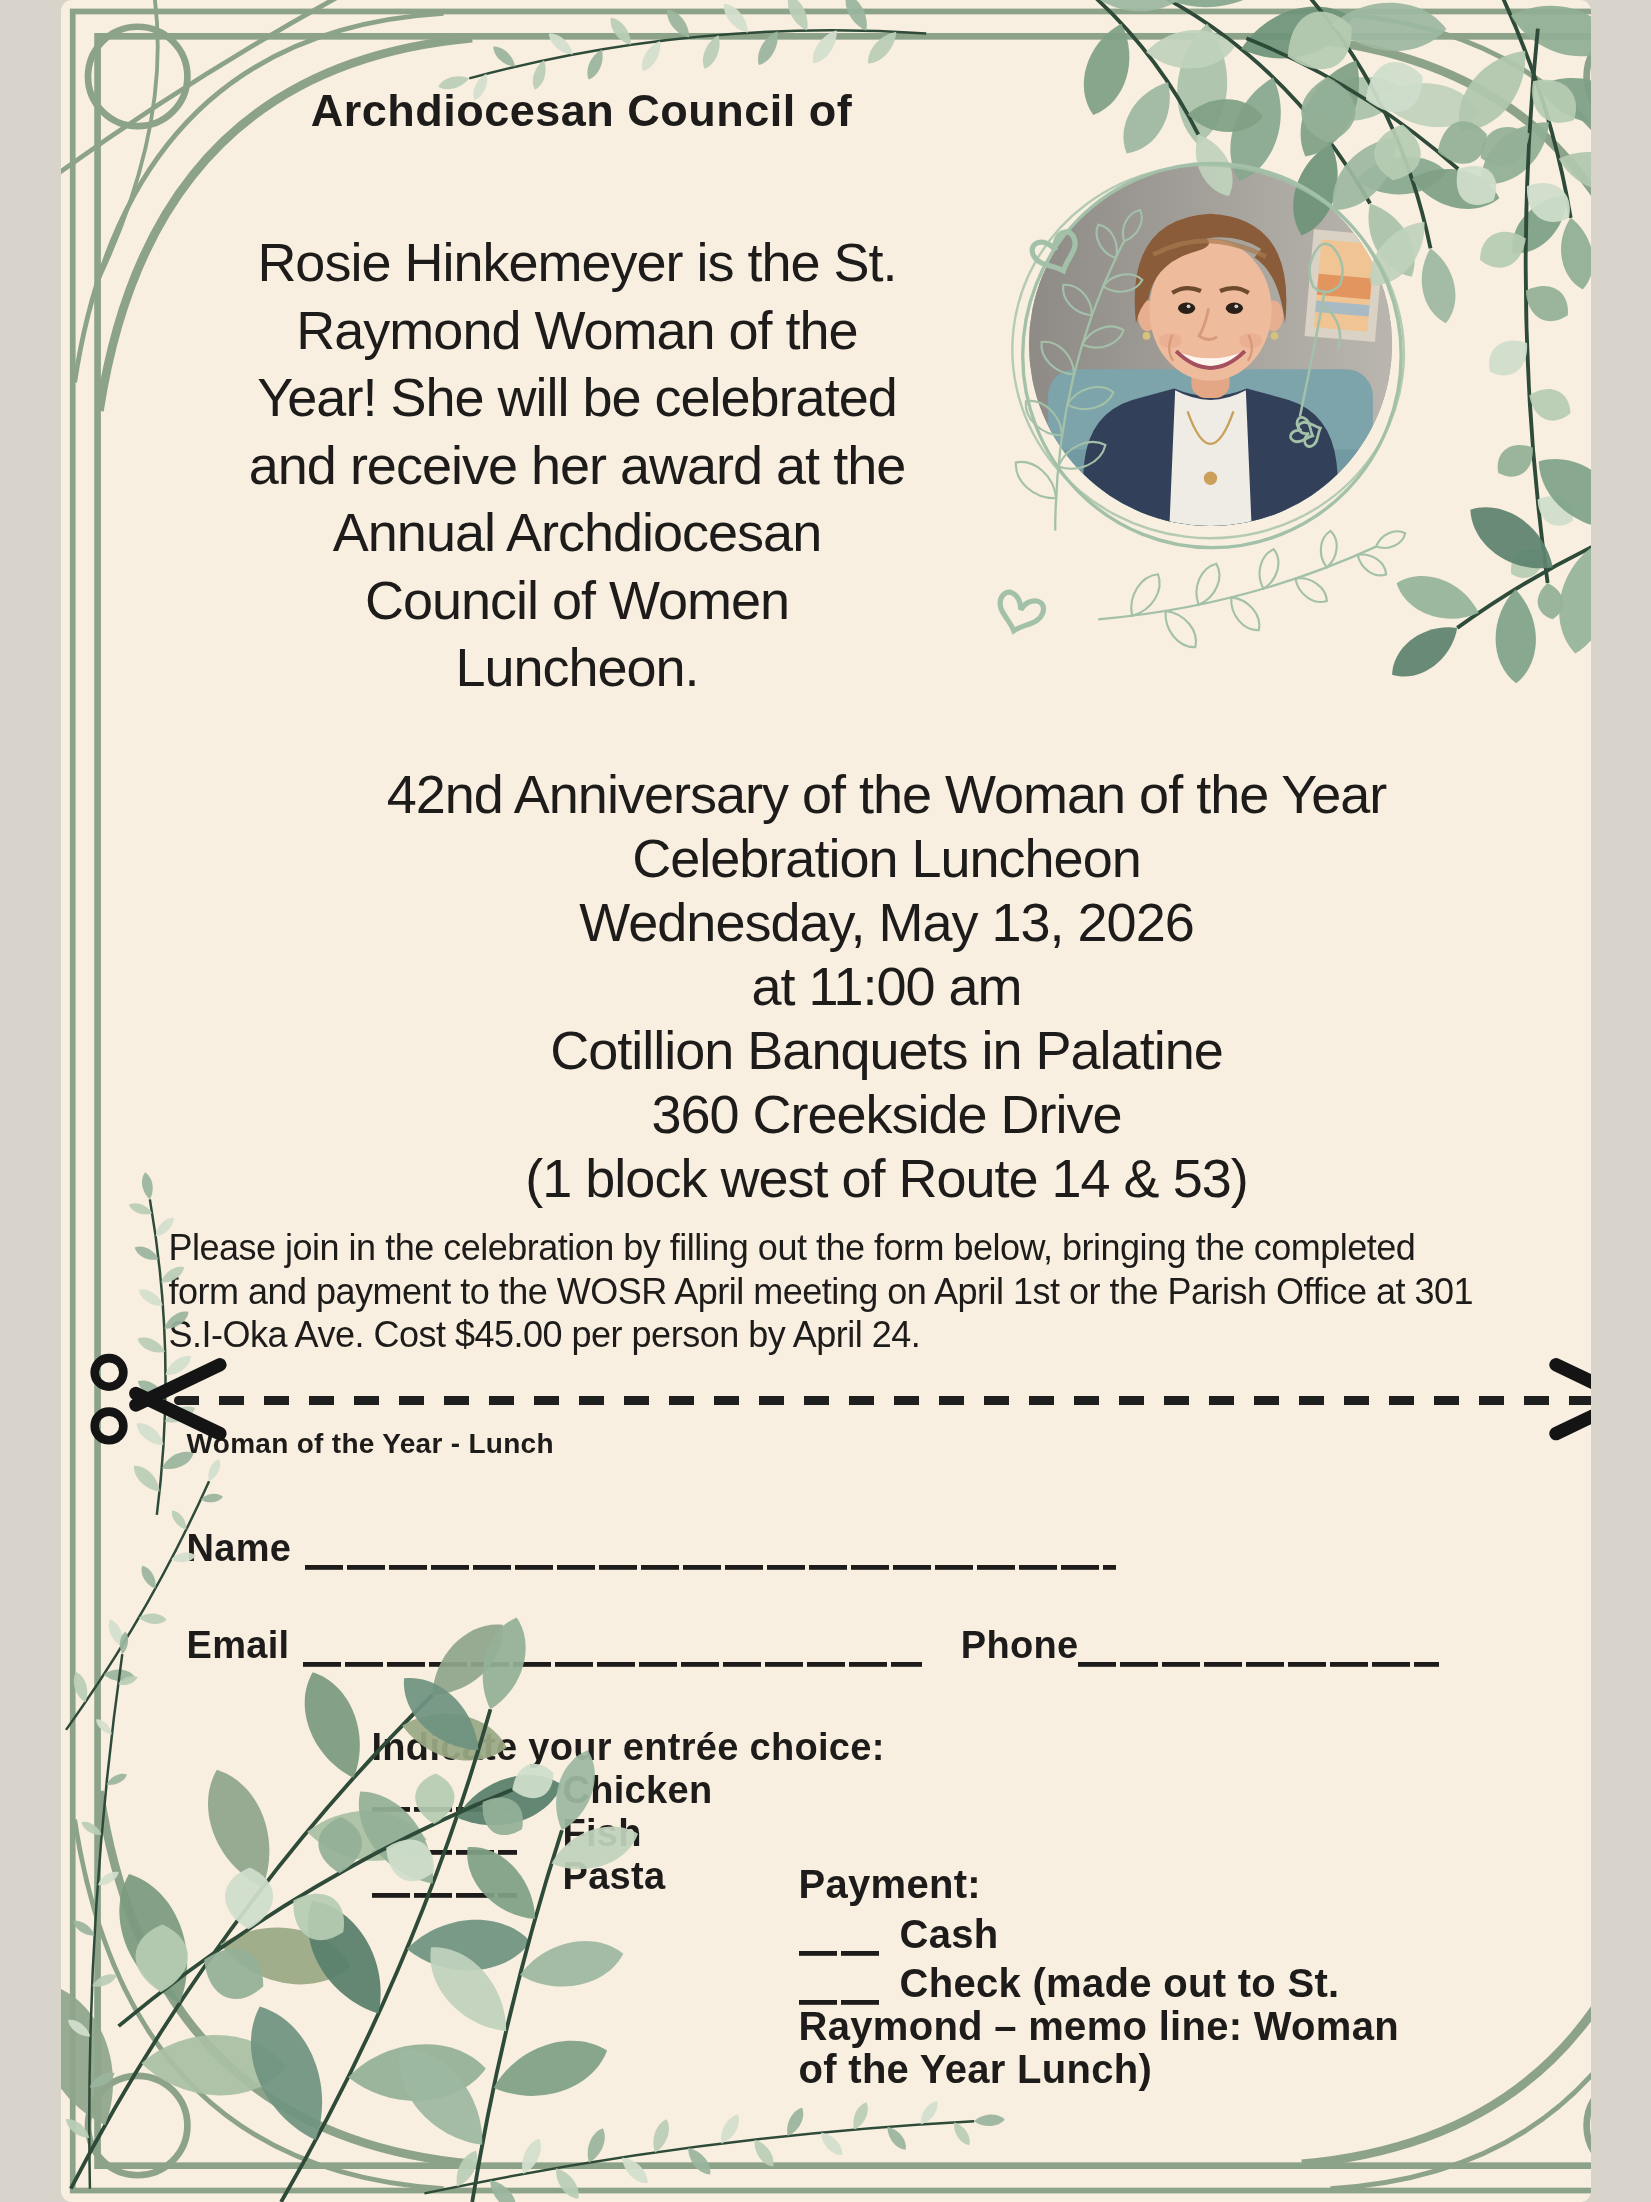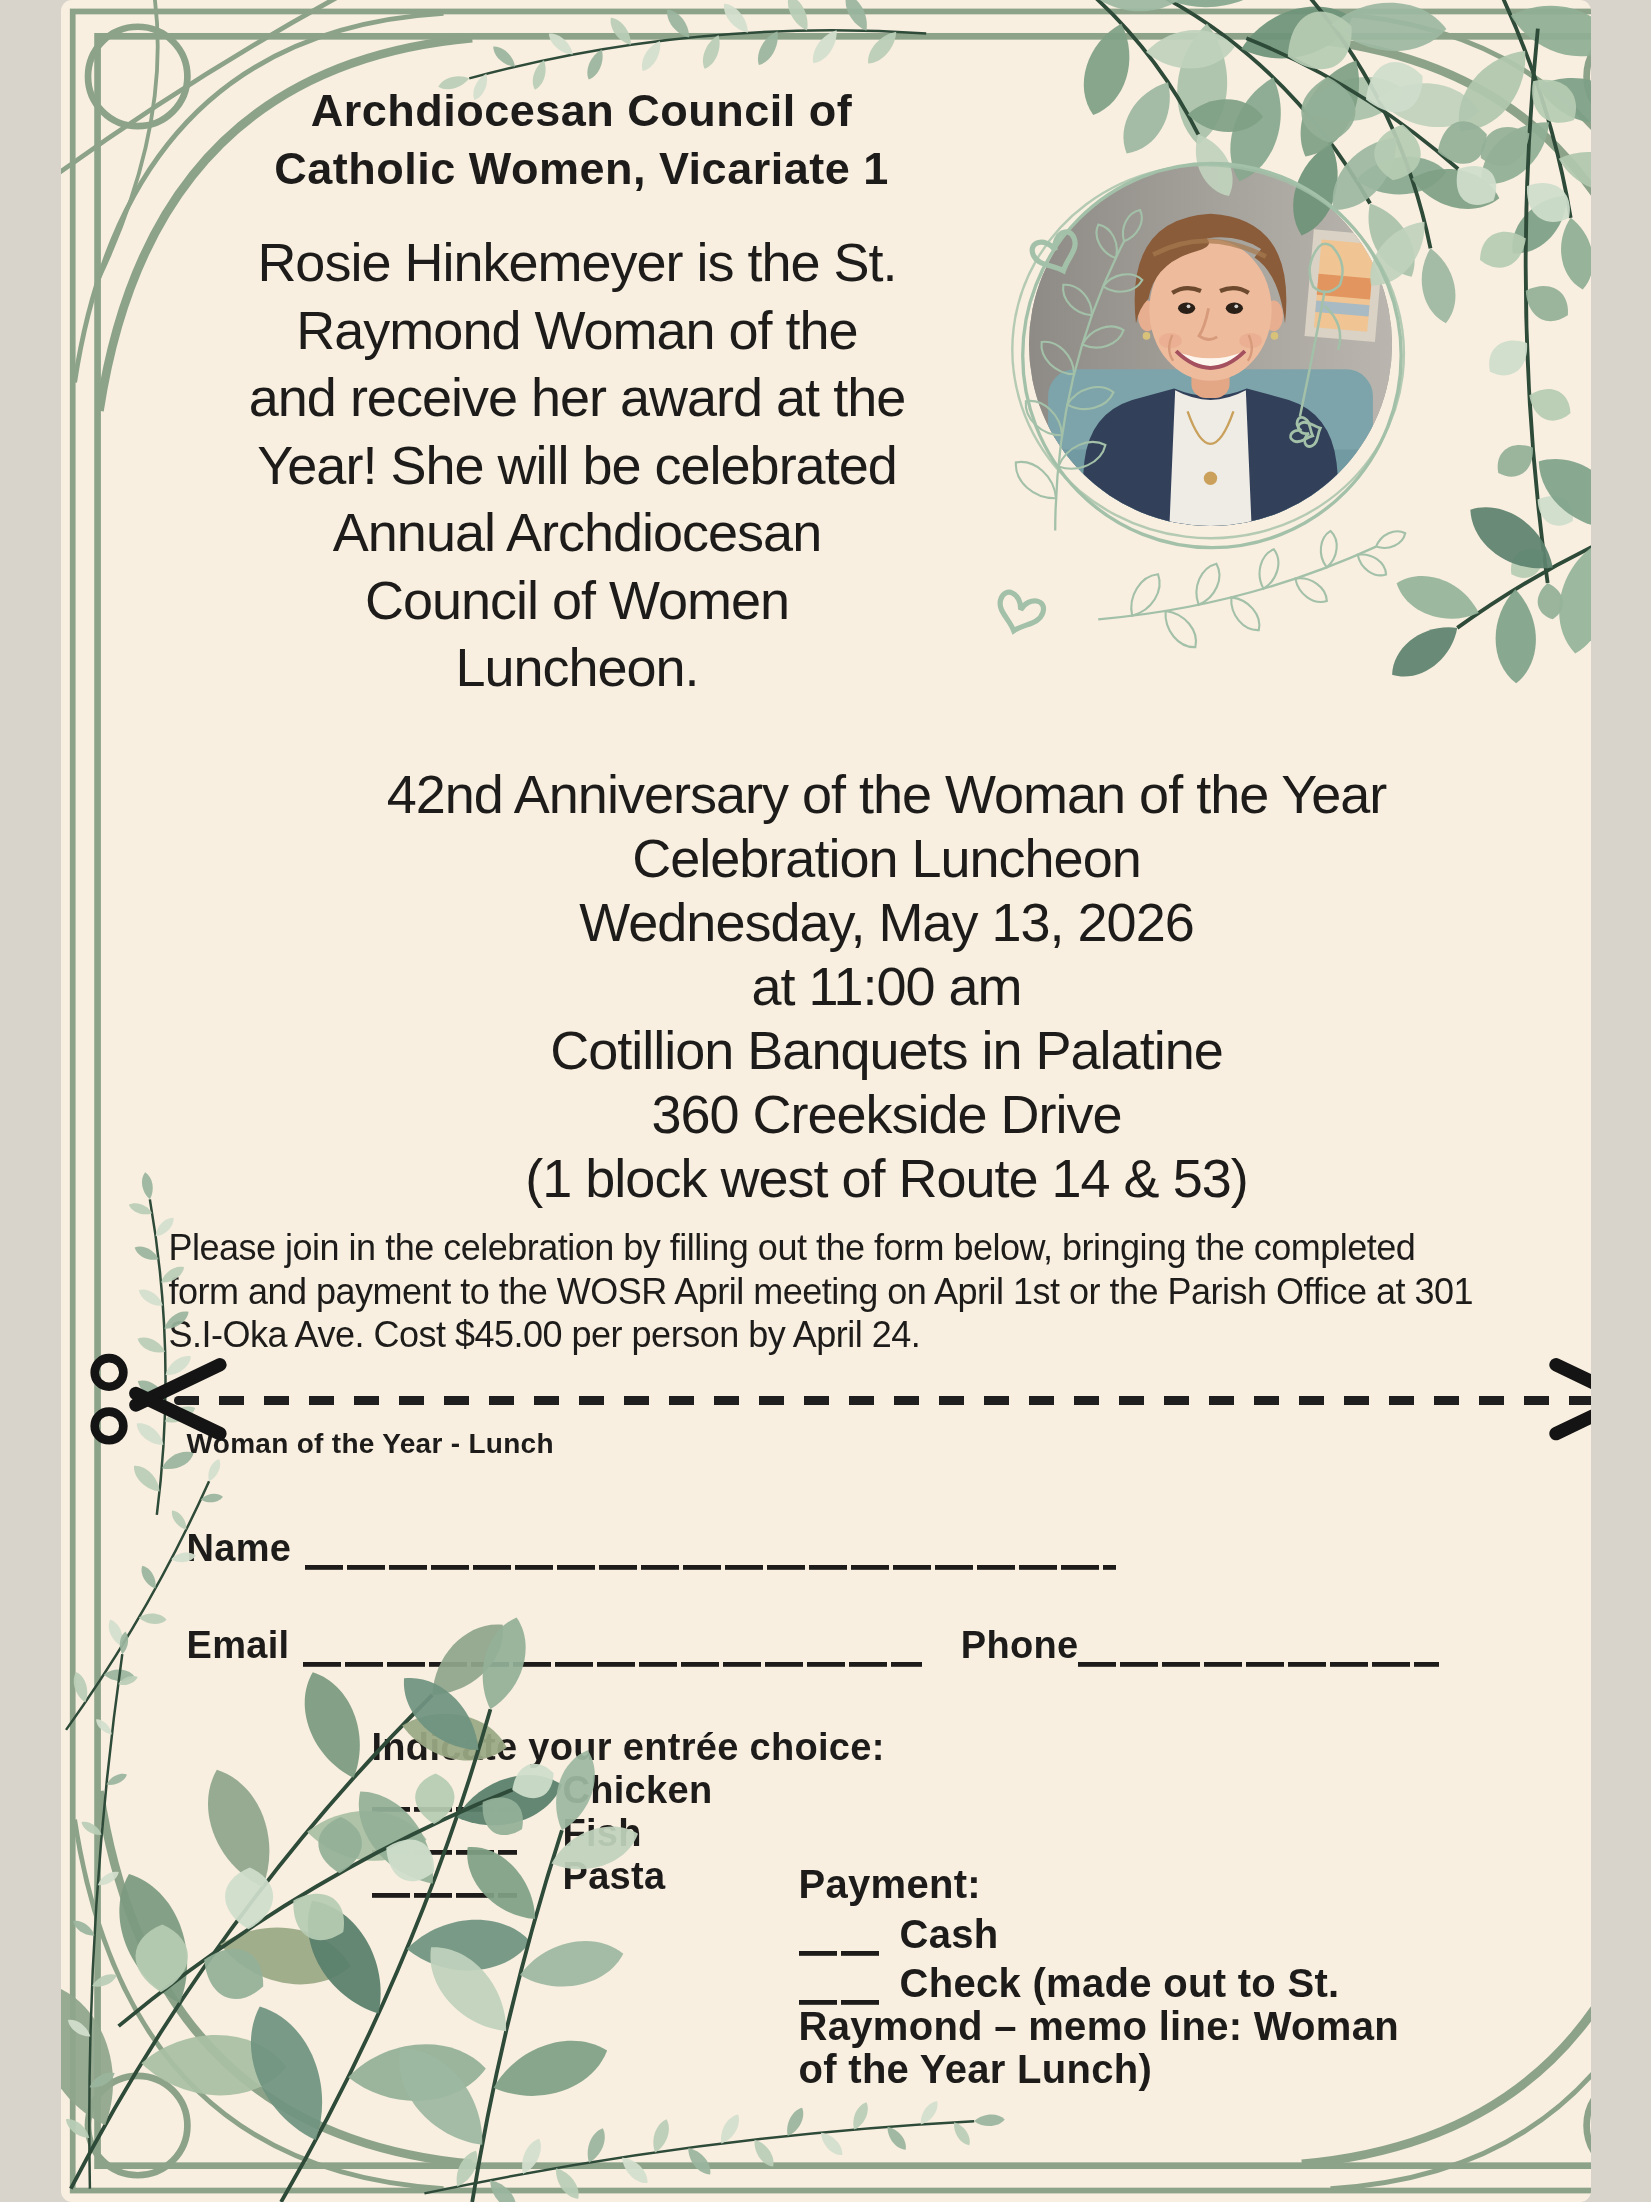--- a/index.html
+++ b/index.html
@@ -87,28 +87,27 @@
     <use href="#corner"></use>
     <use href="#corner" transform="translate(1728 0) scale(-1 1)"></use>
     <use href="#corner" transform="translate(0 2304) scale(1 -1)"></use>
     <use href="#corner" transform="translate(1728 2304) scale(-1 -1)"></use>
     <path d="M-15 190 Q 150 70 330 -25" fill="none" stroke="var(--green)" stroke-width="5"></path>
     <path d="M95 -20 Q 120 120 40 290" fill="none" stroke="var(--green)" stroke-width="4"></path>
   </svg>
 
   <div class="abs org-title">
     <span class="line">Archdiocesan Council of</span>
-    <span class="line">Catholic Women, Vicariate 1</span>
   </div>
 
   <div class="abs intro">
     <span class="line">Rosie Hinkemeyer is the St.</span>
     <span class="line">Raymond Woman of the</span>
+    <span class="line">Year! She will be celebrated</span>
     <span class="line">and receive her award at the</span>
-    <span class="line">Year! She will be celebrated</span>
     <span class="line">Annual Archdiocesan</span>
     <span class="line">Council of Women</span>
     <span class="line">Luncheon.</span>
   </div>
 
   <div class="abs photo-circle">
     <svg width="363" height="363" viewBox="0 0 380 380">
       <defs>
         <linearGradient id="wall" x1="0" y1="0" x2="1" y2="0">
           <stop offset="0" stop-color="#8e8b86"></stop>

